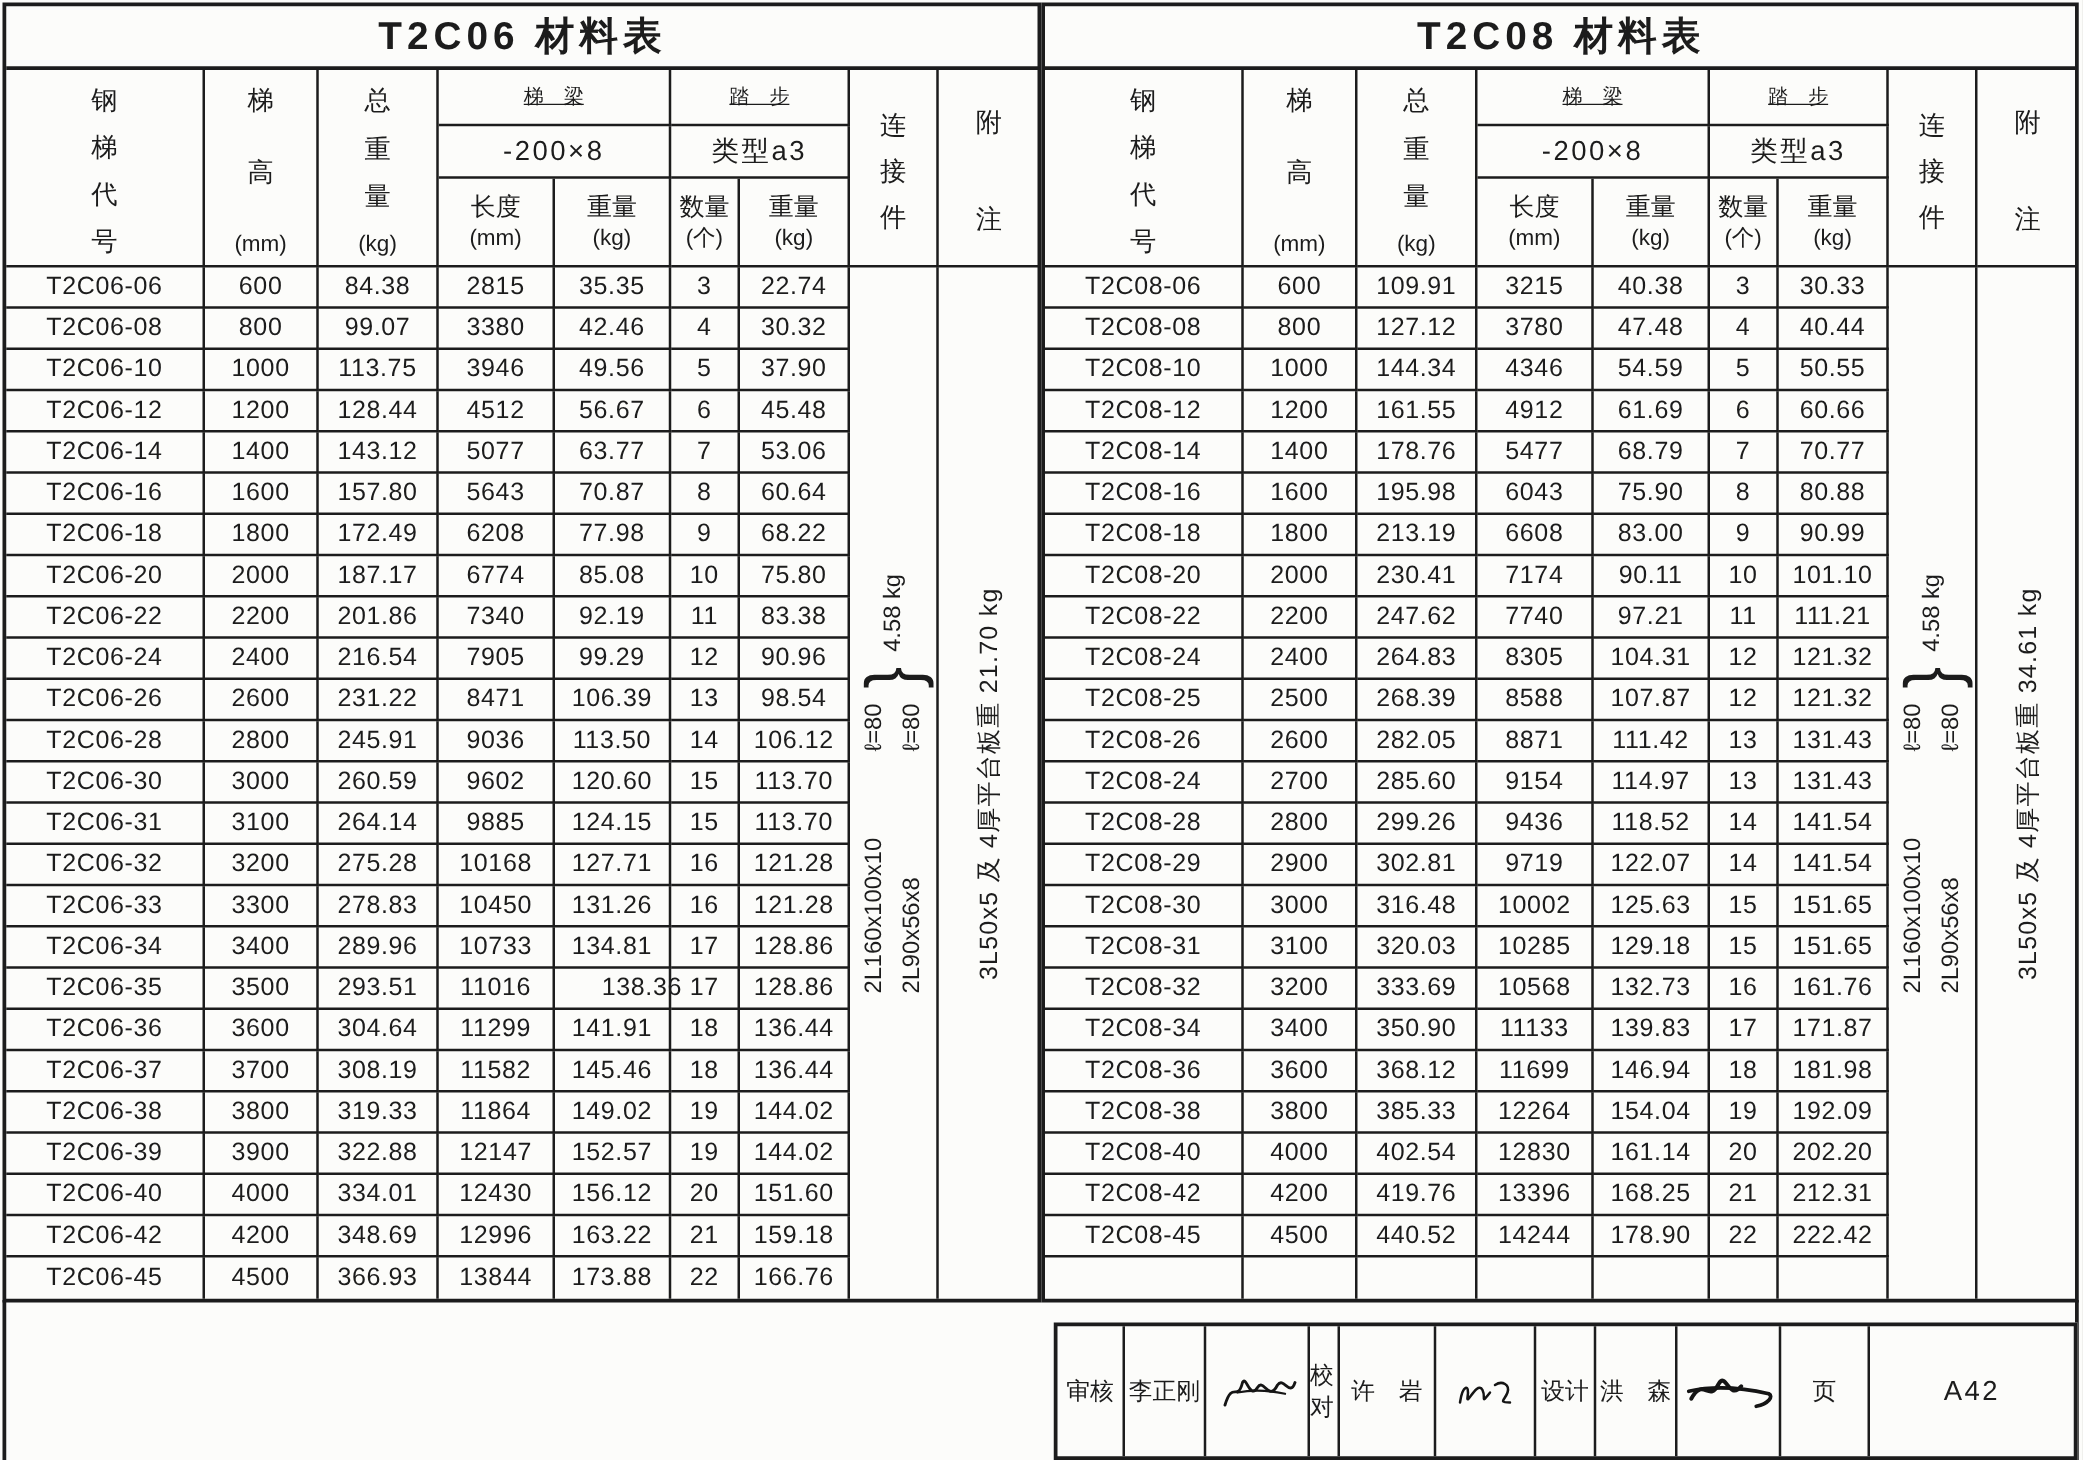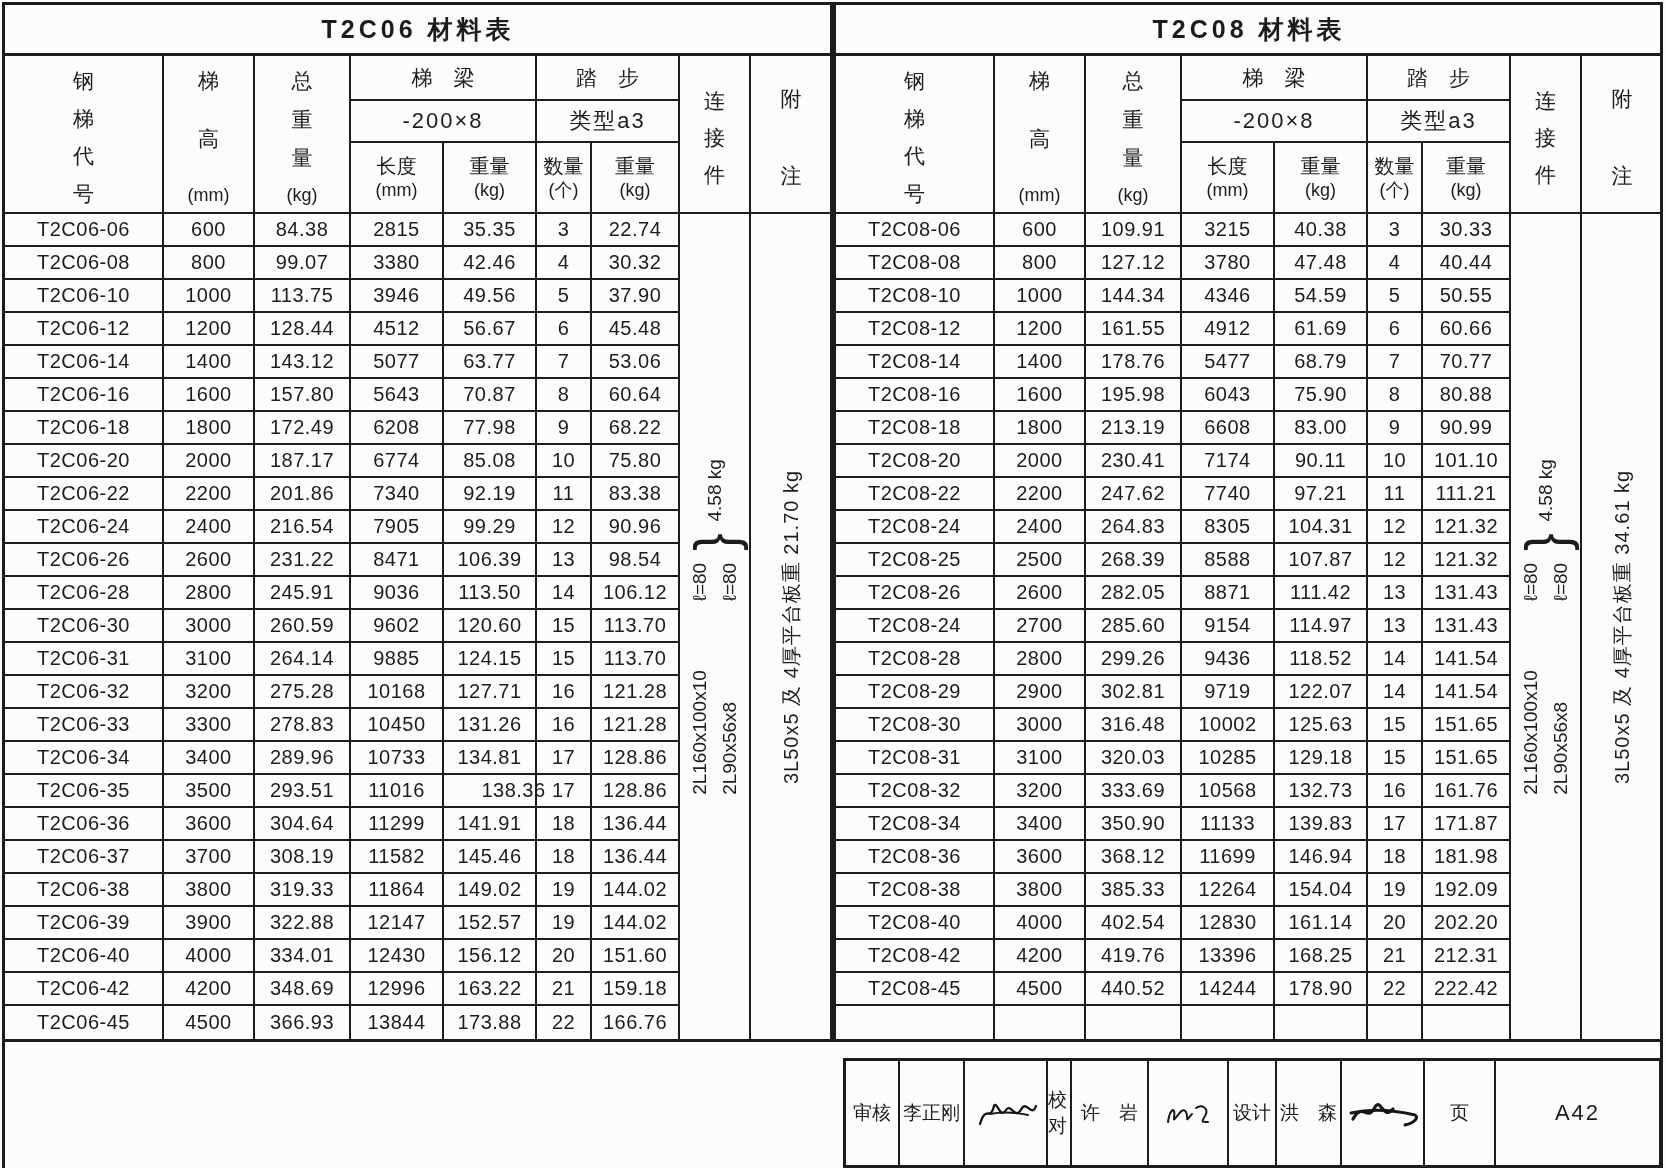--- a/index.html
+++ b/index.html
@@ -10,24 +10,24 @@
     display:grid;box-sizing:border-box;
     grid-template-columns:159px 91px 96px 93px 93px 55px 88px 71px 80px;
     grid-template-rows:51px 45px 42px 71px repeat(25,33px);}
   .mat-table.left{left:2px;width:831px;}
   .mat-table.right{left:833px;width:830px;}
   .cell{border-right:2px solid #1c1c1c;border-bottom:2px solid #1c1c1c;
         display:flex;align-items:center;justify-content:center;
         box-sizing:border-box;position:relative;overflow:visible;}
   .cell.noR{border-right:none;}
   .cell.noB{border-bottom:none;}
-  .tbl-title{grid-column:1/10;grid-row:1;font-size:25px;font-weight:bold;letter-spacing:4px;border-right:none;border-bottom:3px solid #1c1c1c;}
+  .tbl-title{grid-column:1/10;grid-row:1;font-size:31px;font-weight:bold;letter-spacing:4px;border-right:none;border-bottom:3px solid #1c1c1c;}
   .vstack{flex-direction:column;justify-content:space-between;padding:14px 0 8px 0;font-size:21px;line-height:1;}
   .vstack .unit{font-size:18px;letter-spacing:0;}
-  .group-h{font-size:21px;}
+  .group-h{font-size:16px;text-decoration:underline;}
   .spec-h{font-size:22px;letter-spacing:2px;}
   .sub-h{flex-direction:column;font-size:20px;line-height:1.25;}
   .sub-h .unit{font-size:18px;}
   .data{font-size:20px;letter-spacing:0.5px;}
   .tall{align-items:center;}
   .rot{position:absolute;top:50%;left:50%;transform:translate(-50%,-50%) rotate(-90deg);
        display:flex;align-items:center;gap:12px;white-space:nowrap;}
   .specs{display:flex;flex-direction:column;gap:8px;font-size:19px;}
   .spec-line{display:flex;justify-content:space-between;gap:18px;width:232px;}
   .brace{font-size:52px;font-weight:200;transform:scaleY(1.15);}

